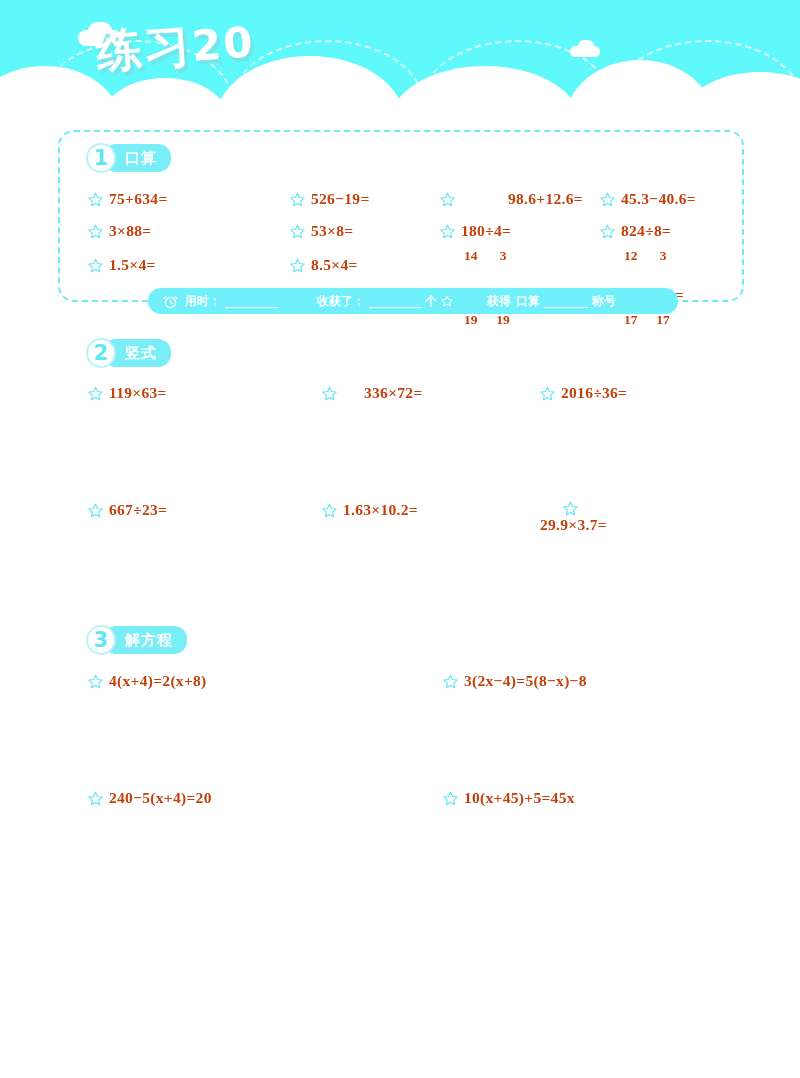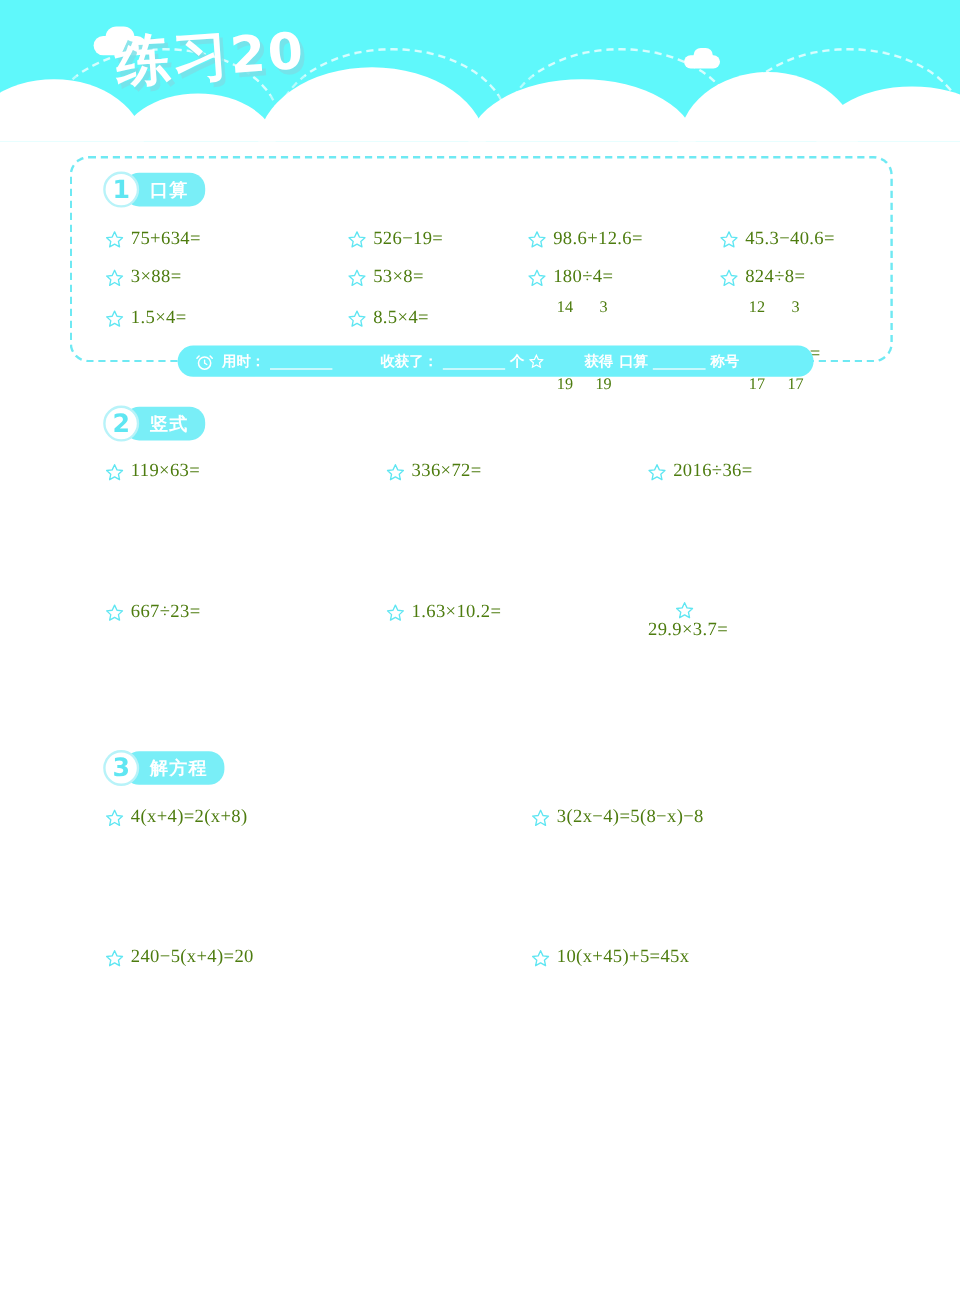--- a/index.html
+++ b/index.html
@@ -129,22 +129,23 @@
   .badge1 { left: 86px; top: 144px; }
   .badge2 { left: 86px; top: 339px; }
   .badge3 { left: 86px; top: 626px; }
 
   
   .prob {
     position: absolute;
     display: flex;
     align-items: center;
     font-size: 15.5px;
-    color: #4d7c0f;
+    color: #c2410c;
     white-space: nowrap;
+    font-weight: bold;
   }
   .star {
     display: inline-block;
     width: 15px; height: 15px;
     margin-right: 6px;
     flex: none;
   }
   .expr { letter-spacing: 0.3px; }
 
   
@@ -231,21 +232,21 @@
       <polygon points="12,2 15.2,8.9 22.6,9.7 17.1,14.7 18.6,22 12,18.3 5.4,22 6.9,14.7 1.4,9.7 8.8,8.9" fill="none" stroke="#5fe6f2" stroke-width="1.8" stroke-linejoin="round"></polygon>
     </svg>
   <span class="expr">75+634=</span>
 </div>
 <div class="prob" style="left:290px; top:190px;">
   <svg class="star" viewBox="0 0 24 24">
       <polygon points="12,2 15.2,8.9 22.6,9.7 17.1,14.7 18.6,22 12,18.3 5.4,22 6.9,14.7 1.4,9.7 8.8,8.9" fill="none" stroke="#5fe6f2" stroke-width="1.8" stroke-linejoin="round"></polygon>
     </svg>
   <span class="expr">526−19=</span>
 </div>
-<div class="prob" style="left:440px; top:190px;">
+<div class="prob" style="left:440px; top:190px;gap:47px;">
   <svg class="star" viewBox="0 0 24 24">
       <polygon points="12,2 15.2,8.9 22.6,9.7 17.1,14.7 18.6,22 12,18.3 5.4,22 6.9,14.7 1.4,9.7 8.8,8.9" fill="none" stroke="#5fe6f2" stroke-width="1.8" stroke-linejoin="round"></polygon>
     </svg>
   <span class="expr">98.6+12.6=</span>
 </div>
 <div class="prob" style="left:600px; top:190px;">
   <svg class="star" viewBox="0 0 24 24">
       <polygon points="12,2 15.2,8.9 22.6,9.7 17.1,14.7 18.6,22 12,18.3 5.4,22 6.9,14.7 1.4,9.7 8.8,8.9" fill="none" stroke="#5fe6f2" stroke-width="1.8" stroke-linejoin="round"></polygon>
     </svg>
   <span class="expr">45.3−40.6=</span>
@@ -351,21 +352,21 @@
   <div class="circle">2</div>
   <div class="pill">竖式</div>
 </div>
 
 <div class="prob" style="left:88px; top:384px;">
   <svg class="star" viewBox="0 0 24 24">
       <polygon points="12,2 15.2,8.9 22.6,9.7 17.1,14.7 18.6,22 12,18.3 5.4,22 6.9,14.7 1.4,9.7 8.8,8.9" fill="none" stroke="#5fe6f2" stroke-width="1.8" stroke-linejoin="round"></polygon>
     </svg>
   <span class="expr">119×63=</span>
 </div>
-<div class="prob" style="left:322px; top:384px;">
+<div class="prob" style="left:322px; top:384px;gap:21px;">
   <svg class="star" viewBox="0 0 24 24">
       <polygon points="12,2 15.2,8.9 22.6,9.7 17.1,14.7 18.6,22 12,18.3 5.4,22 6.9,14.7 1.4,9.7 8.8,8.9" fill="none" stroke="#5fe6f2" stroke-width="1.8" stroke-linejoin="round"></polygon>
     </svg>
   <span class="expr">336×72=</span>
 </div>
 <div class="prob" style="left:540px; top:384px;">
   <svg class="star" viewBox="0 0 24 24">
       <polygon points="12,2 15.2,8.9 22.6,9.7 17.1,14.7 18.6,22 12,18.3 5.4,22 6.9,14.7 1.4,9.7 8.8,8.9" fill="none" stroke="#5fe6f2" stroke-width="1.8" stroke-linejoin="round"></polygon>
     </svg>
   <span class="expr">2016÷36=</span>

